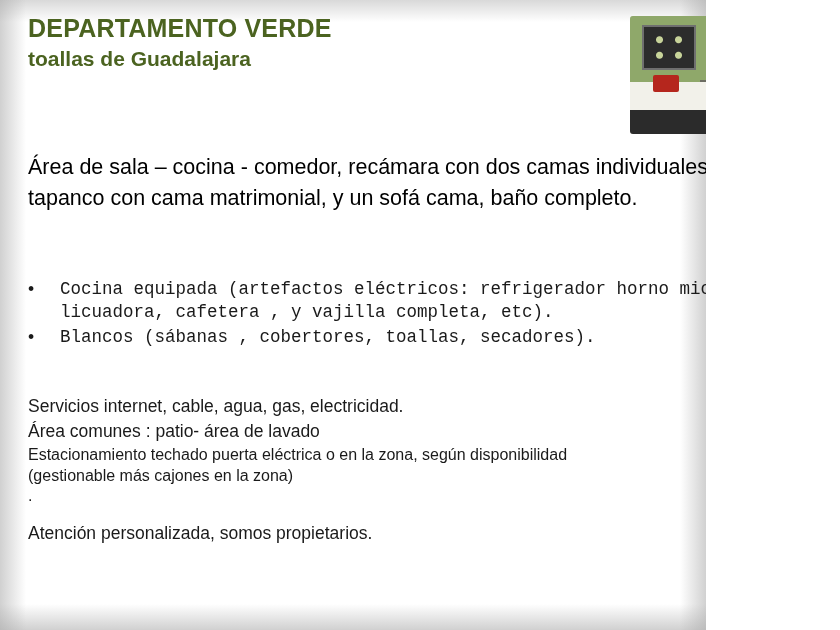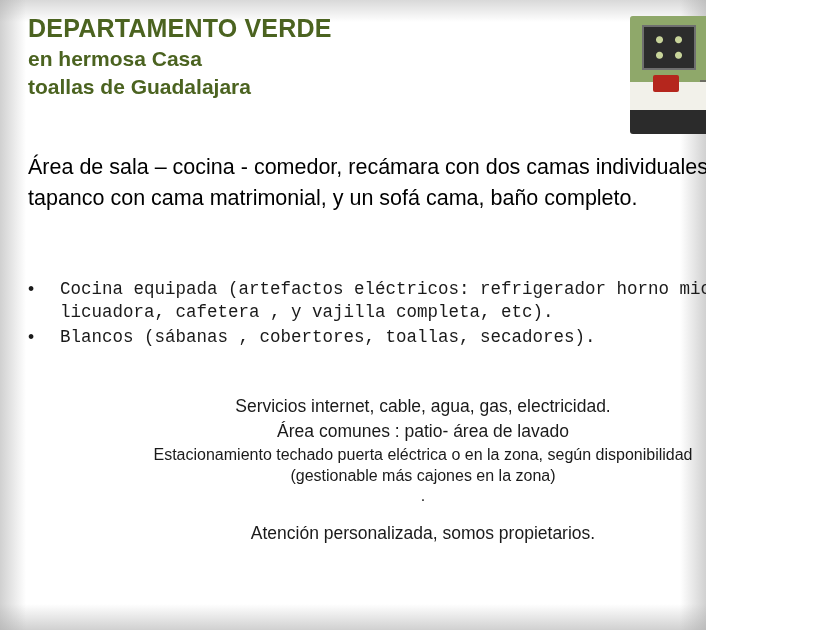--- a/index.html
+++ b/index.html
@@ -159,21 +159,20 @@
   }
 
   .services {
     position: absolute;
     left: 28px;
     top: 394px;
     width: 790px;
     font-size: 17.5px;
     color: #1a1a1a;
     line-height: 1.42;
-    text-align: center;
   }
   .services .line-small {
     font-size: 16px;
     line-height: 1.32;
   }
   .services .line-dot {
     font-size: 16px;
     line-height: 1.2;
   }
   .services .line-final {
@@ -181,21 +180,20 @@
   }
 </style>
 </head>
 <body>
 
 <div id="slide">
   <div class="content">
 
     <div class="title-block">
       <div class="title-main">DEPARTAMENTO VERDE</div>
-      <div class="title-sub">en hermosa Casa</div>
       <div class="title-sub">toallas de Guadalajara</div>
     </div>
 
     <div class="photo">
       <div class="photo-inner">
         <div class="ph-wall-left"></div>
         <div class="ph-wall-right"></div>
         <div class="ph-headboard ph-hb1">
           <div class="ph-pattern"></div>
         </div>

